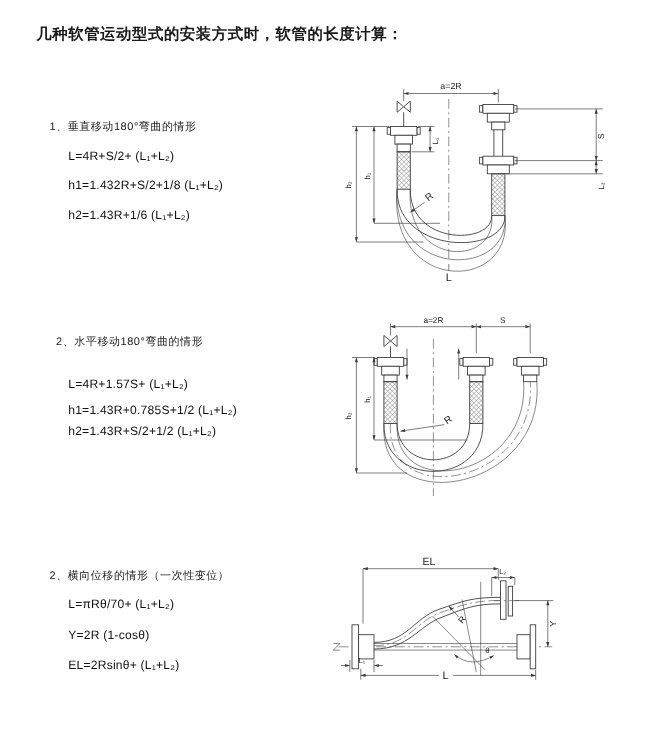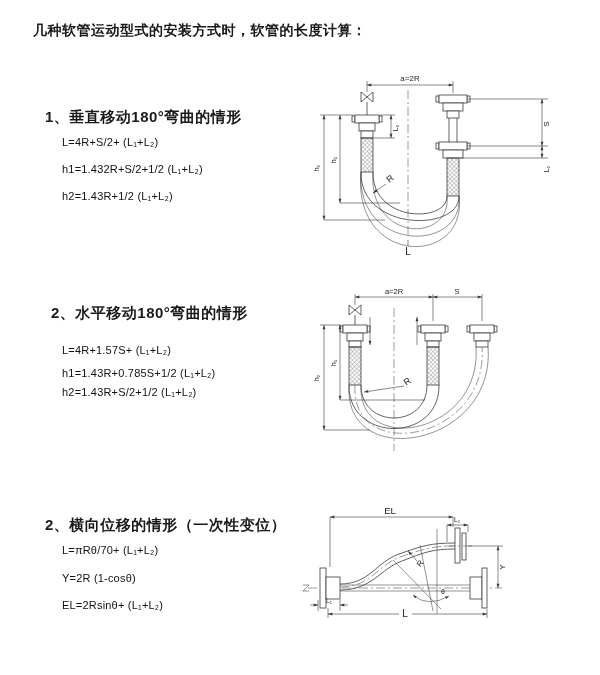--- a/index.html
+++ b/index.html
@@ -1,39 +1,39 @@
 <!DOCTYPE html>
 <html><head>
 <meta charset="utf-8">
 <style>
   html,body{margin:0;padding:0;}
   body{width:600px;height:675px;background:#ffffff;position:relative;overflow:hidden;
        font-family:"Liberation Sans",sans-serif;color:#1a1a1a;}
   .abs{position:absolute;white-space:nowrap;}
   .title{left:33px;top:22px;font-size:14px;font-weight:bold;letter-spacing:.5px;text-align:center;}
-  .heading{font-size:15px;font-weight:bold;letter-spacing:.5px;}
+  .heading{font-size:10px;font-weight:normal;letter-spacing:.5px;}
   .formula{font-size:11px;font-weight:normal;letter-spacing:.2px;color:#111;}
   svg{position:absolute;overflow:visible;}
   svg text{font-family:"Liberation Sans",sans-serif;fill:#222;}
   .ln{stroke:#3a3a3a;stroke-width:.8;fill:none;}
   .thin{stroke:#3a3a3a;stroke-width:.55;fill:none;}
   .dim{stroke:#3a3a3a;stroke-width:.6;fill:none;}
   .cl{stroke:#4a4a4a;stroke-width:.55;fill:none;stroke-dasharray:9 3 2 3;}
   .hatch{fill:url(#hx);stroke:#3a3a3a;stroke-width:.8;}
   .blk{fill:#ffffff;stroke:#3a3a3a;stroke-width:.8;}
 </style>
 </head>
 <body>
 
 <div class="abs title">几种软管运动型式的安装方式时，软管的长度计算：</div>
 
 <div class="abs heading" style="left:45px;top:108px">1、垂直移动180°弯曲的情形</div>
 <div class="abs formula" style="left:62px;top:136px">L=4R+S/2+ (L₁+L₂)</div>
-<div class="abs formula" style="left:62px;top:163px">h1=1.432R+S/2+1/2 (L₁+L₂)</div>
-<div class="abs formula" style="left:62px;top:190px">h2=1.43R+1/2 (L₁+L₂)</div>
+<div class="abs formula" style="left:62px;top:163px">h1=1.432R+S/2+1/8 (L₁+L₂)</div>
+<div class="abs formula" style="left:62px;top:190px">h2=1.43R+1/6 (L₁+L₂)</div>
 
 <div class="abs heading" style="left:51px;top:304px">2、水平移动180°弯曲的情形</div>
 <div class="abs formula" style="left:62px;top:344px">L=4R+1.57S+ (L₁+L₂)</div>
 <div class="abs formula" style="left:62px;top:367px">h1=1.43R+0.785S+1/2 (L₁+L₂)</div>
 <div class="abs formula" style="left:62px;top:386px">h2=1.43R+S/2+1/2 (L₁+L₂)</div>
 
 <div class="abs heading" style="left:45px;top:516px">2、横向位移的情形（一次性变位）</div>
 <div class="abs formula" style="left:62px;top:544px">L=πRθ/70+ (L₁+L₂)</div>
 <div class="abs formula" style="left:62px;top:572px">Y=2R (1-cosθ)</div>
 <div class="abs formula" style="left:62px;top:599px">EL=2Rsinθ+ (L₁+L₂)</div>

